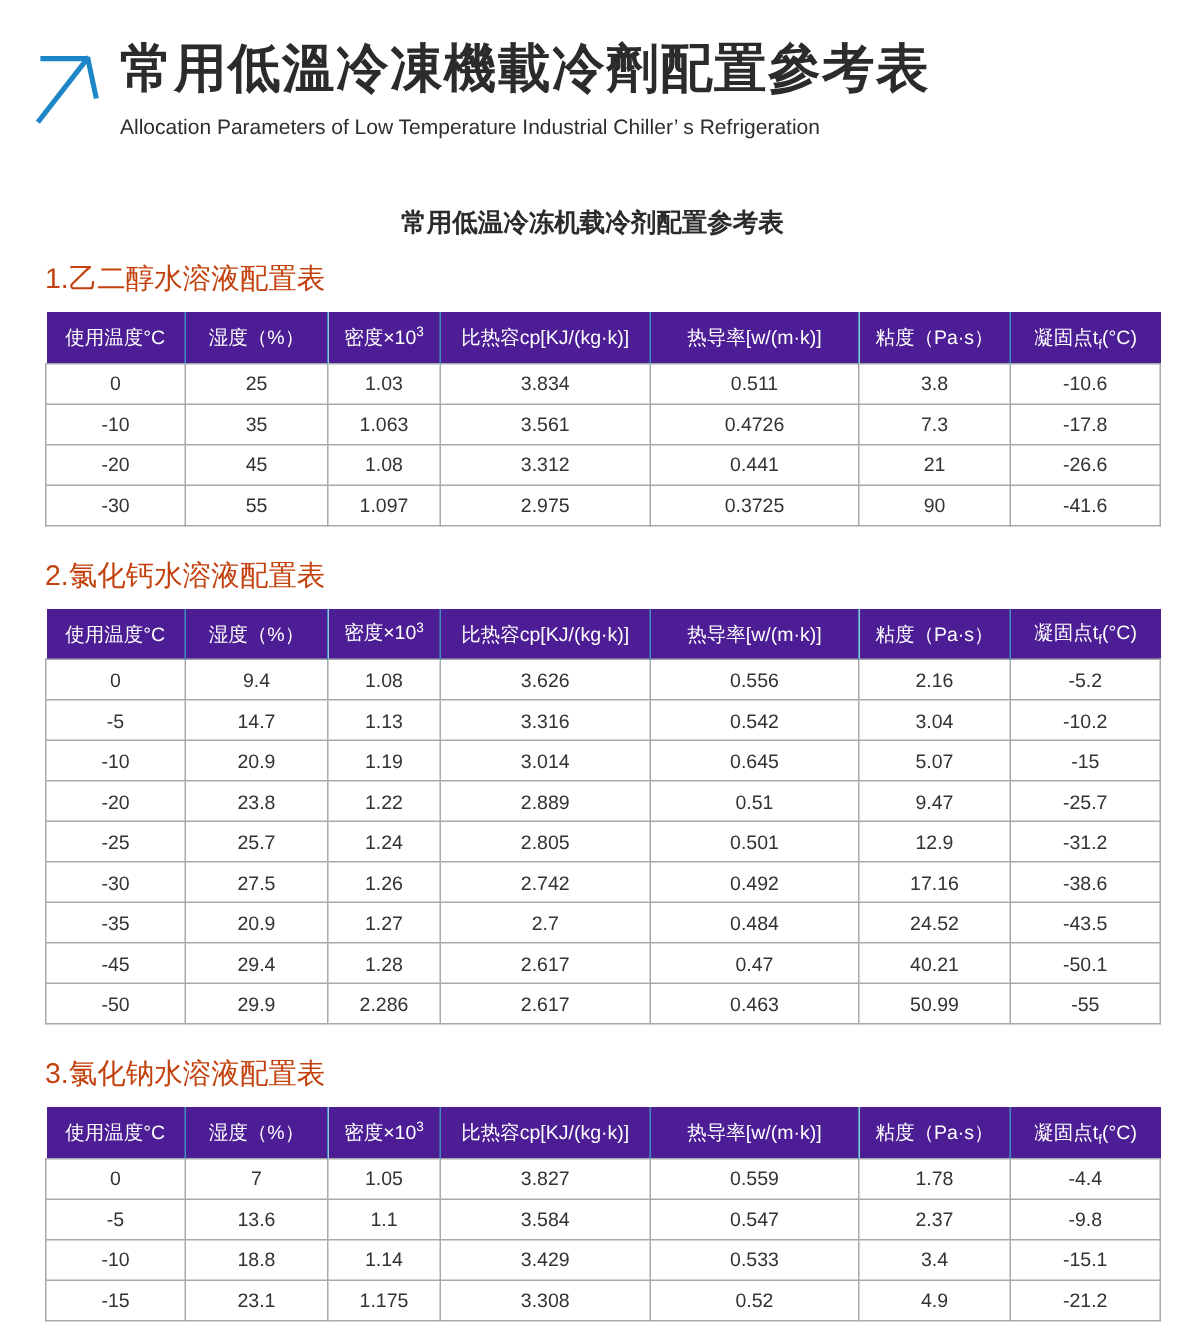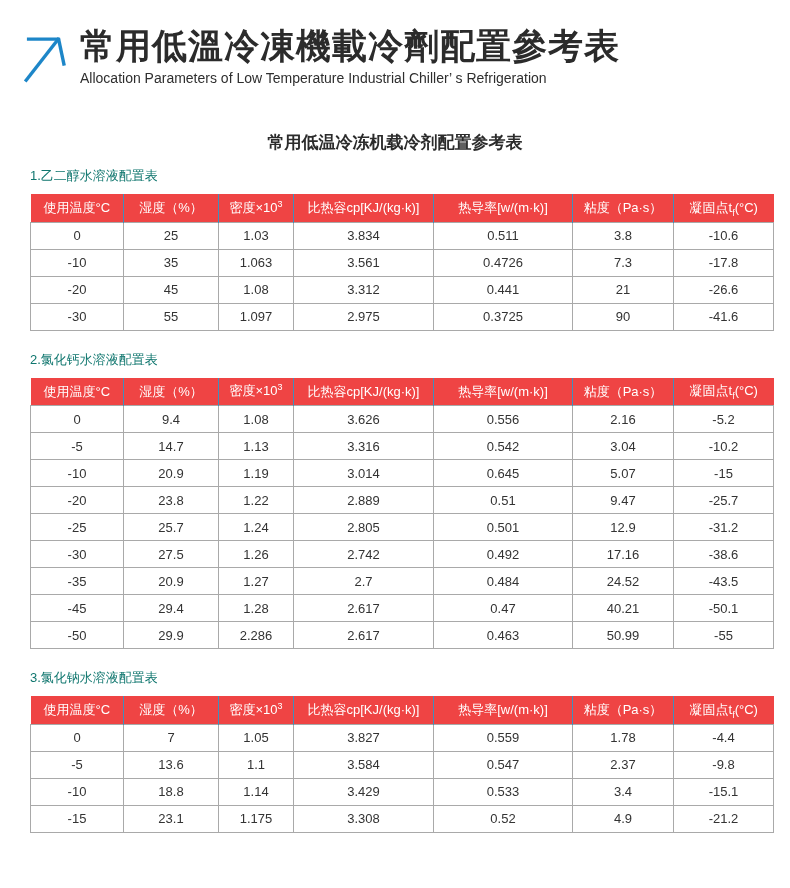--- a/index.html
+++ b/index.html
@@ -13,41 +13,41 @@
   }
 
   
   .brand { display: flex; align-items: flex-start; padding: 26px 0 0 22px; }
   .brand-arrow { width: 46px; height: 52px; margin-top: 8px; flex: 0 0 auto; }
   .brand-text { margin-left: 12px; }
   .brand-title {
     font-size: 35px; font-weight: 700; color: #2b2b2b;
     line-height: 1.15; letter-spacing: 1px;
   }
-  .brand-sub { font-size: 14px; color: #2e2e2e; margin-top: 4px; }
+  .brand-sub { font-size: 14px; color: #2e2e2e; margin-top: 10px; }
 
   
   .doc-title {
     text-align: center; font-size: 17px; font-weight: 700;
     color: #2b2b2b; margin-top: 45px;
   }
 
   
-  .section-label { margin: 20px 0 9px 30px; font-size: 13px; color: #0f766e; }
+  .section-label { margin: 20px 0 9px 30px; font-size: 19px; color: #c2410c; }
   .section-label.first { margin-top: 13px; }
 
   
   table.cfg {
     width: 743px; margin-left: 30px;
     border-collapse: collapse; table-layout: fixed;
   }
   table.cfg th {
-    background: #ef4444; color: #fff;
+    background: #4c1d95; color: #fff;
     font-weight: 400; font-size: 13px;
-    height: 28px; padding: 0 2px;
+    height: 34px; padding: 0 2px;
     border-right: 1px solid #3f8fbd;
     text-align: center; overflow: hidden; white-space: nowrap;
   }
   table.cfg th:last-child { border-right: none; }
   table.cfg td {
     height: 27px; padding: 0 2px;
     border: 1px solid #a9a9a9;
     text-align: center; font-size: 13px; color: #333;
     white-space: nowrap;
   }

